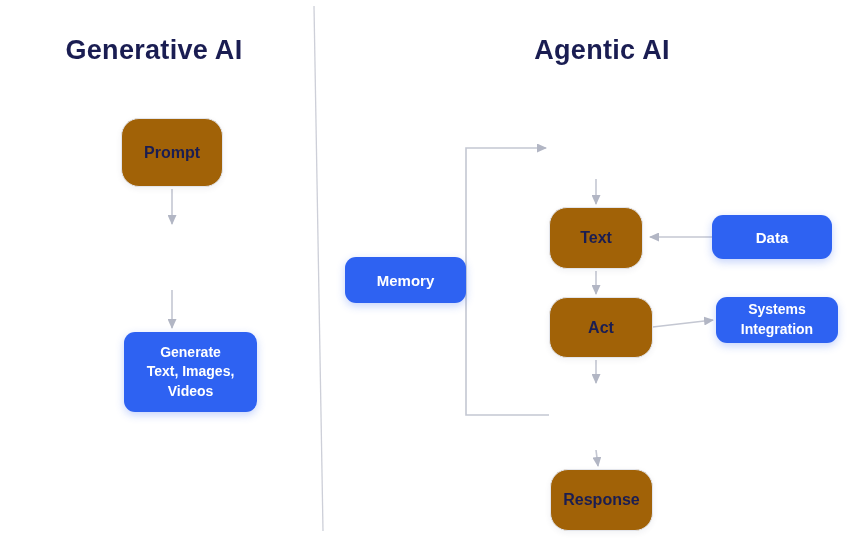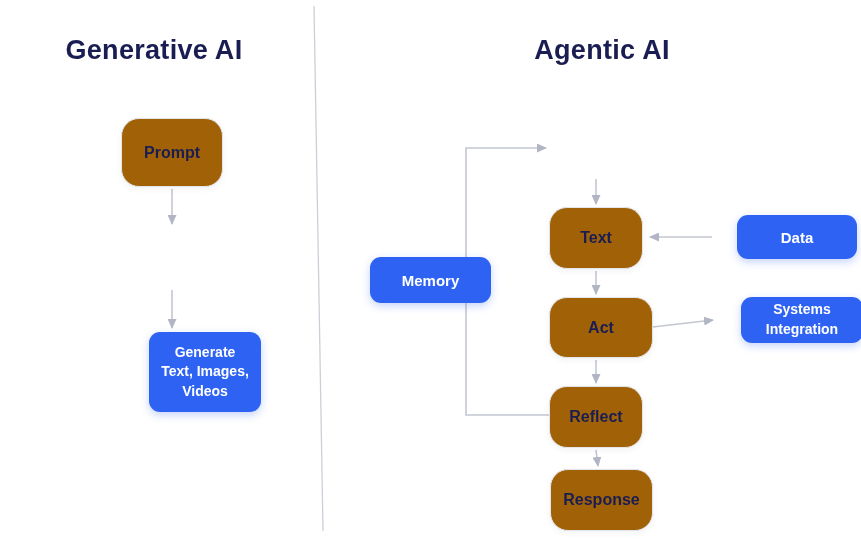--- a/index.html
+++ b/index.html
@@ -39,21 +39,20 @@
     border:1px solid var(--border);
     border-radius:18px;
     box-shadow:0 2px 6px rgba(23,31,70,0.06);
     font-size:16px;
   }
   .node.blue{
     background:var(--accent);
     color:#fff;border:none;border-radius:11px;
     box-shadow:0 3px 8px rgba(46,98,242,0.28);
     font-size:15px;
-    margin-left:25px;
   }
   .node .lines{line-height:1.4;font-size:14px;}
   .node .lines span{display:block;}
 </style>
 </head>
 <body>
 
 <div id="stage">
 
   <svg id="edges" width="861" height="544" viewBox="0 0 861 544">
@@ -78,40 +77,37 @@
   </svg>
 
   <h1 class="panel-title" style="left:44px;top:27px;width:204px">Generative AI</h1>
   <h1 class="panel-title" style="left:512px;top:27px;width:164px">Agentic AI</h1>
 
   <div class="node" style="left:121px;top:118px;width:102px;height:69px">
     <span>Prompt</span>
   </div>
 
 
-  <div class="node blue" style="left:124px;top:332px;width:112px;height:80px">
+  <div class="node blue" style="left:124px;top:332px;width:133px;height:80px">
     <div class="lines">
       <span>Generate</span>
       <span>Text, Images,</span>
       <span>Videos</span>
     </div>
   </div>
 
 
   <div class="node" style="left:549px;top:207px;width:94px;height:62px">
     <span>Text</span>
   </div>
 
   <div class="node" style="left:549px;top:297px;width:104px;height:61px">
     <span>Act</span>
   </div>
 
-  <div class="node" style="left:549px;top:386px;width:94px;height:62px">
-    <span>Reflect</span>
-  </div>
 
   <div class="node blue" style="left:345px;top:257px;width:121px;height:46px">
     <span>Memory</span>
   </div>
 
   <div class="node" style="left:550px;top:469px;width:103px;height:62px">
     <span>Response</span>
   </div>
 
   <div class="node blue" style="left:712px;top:215px;width:120px;height:44px">

